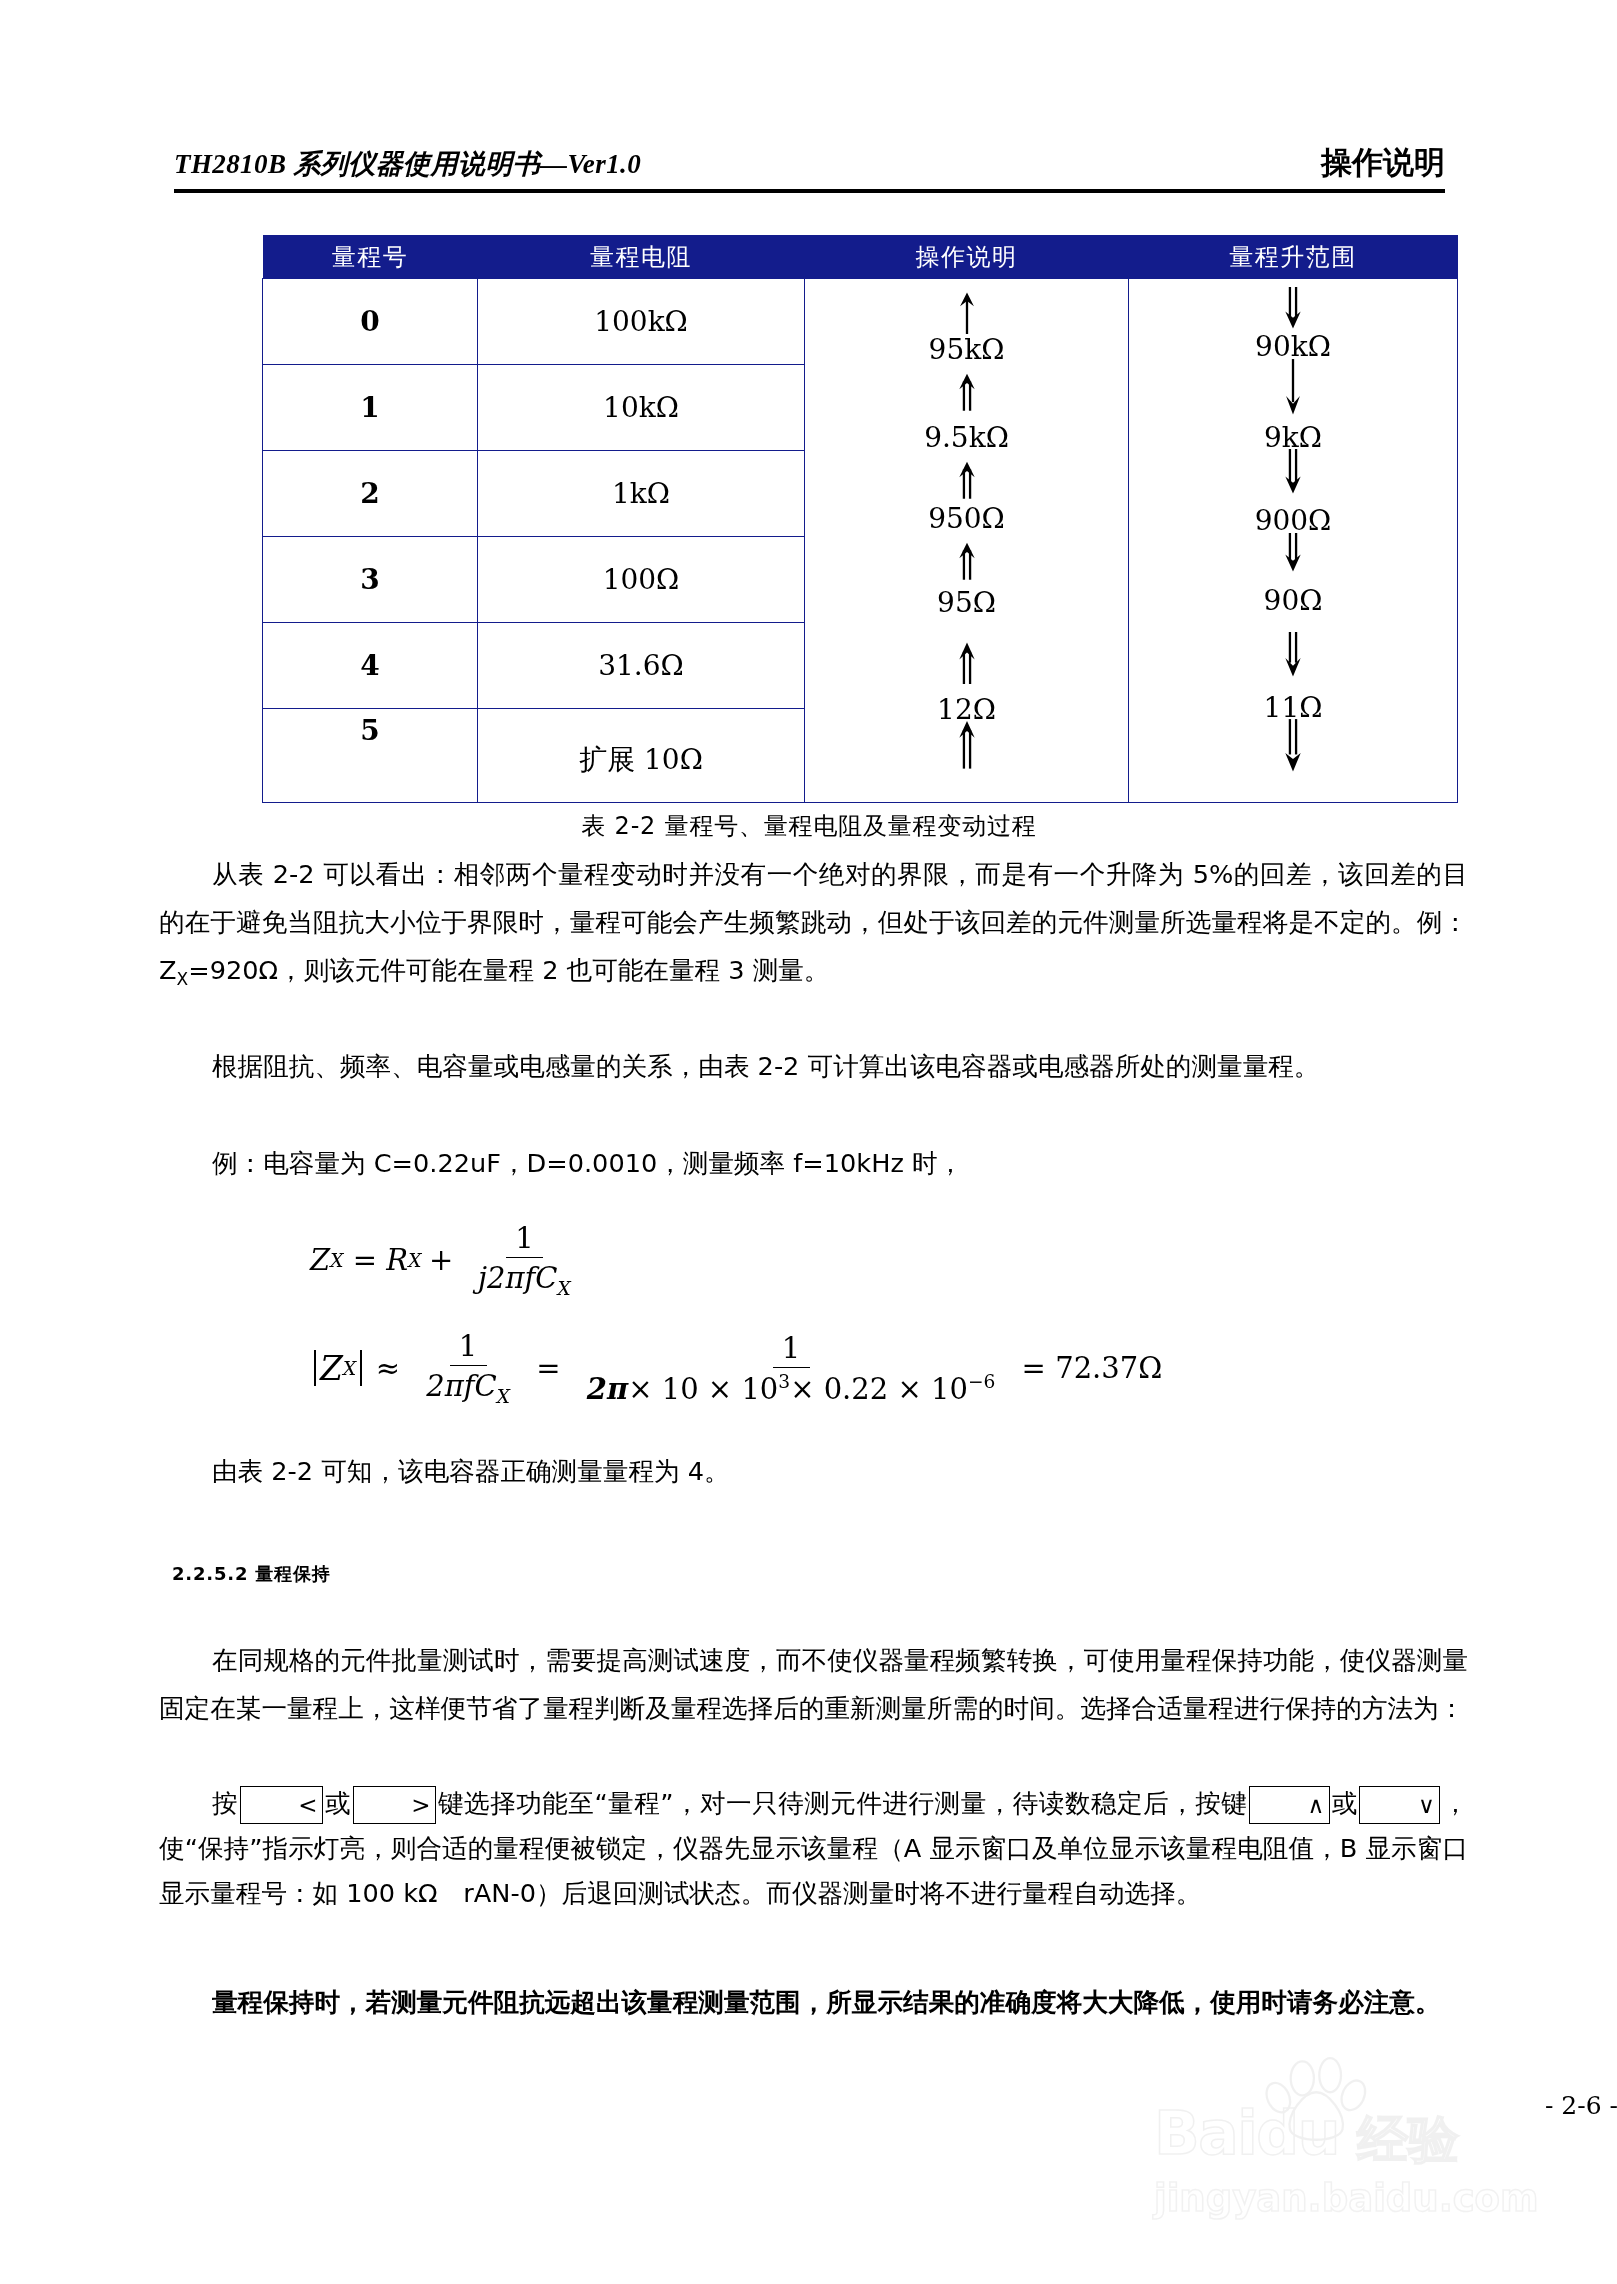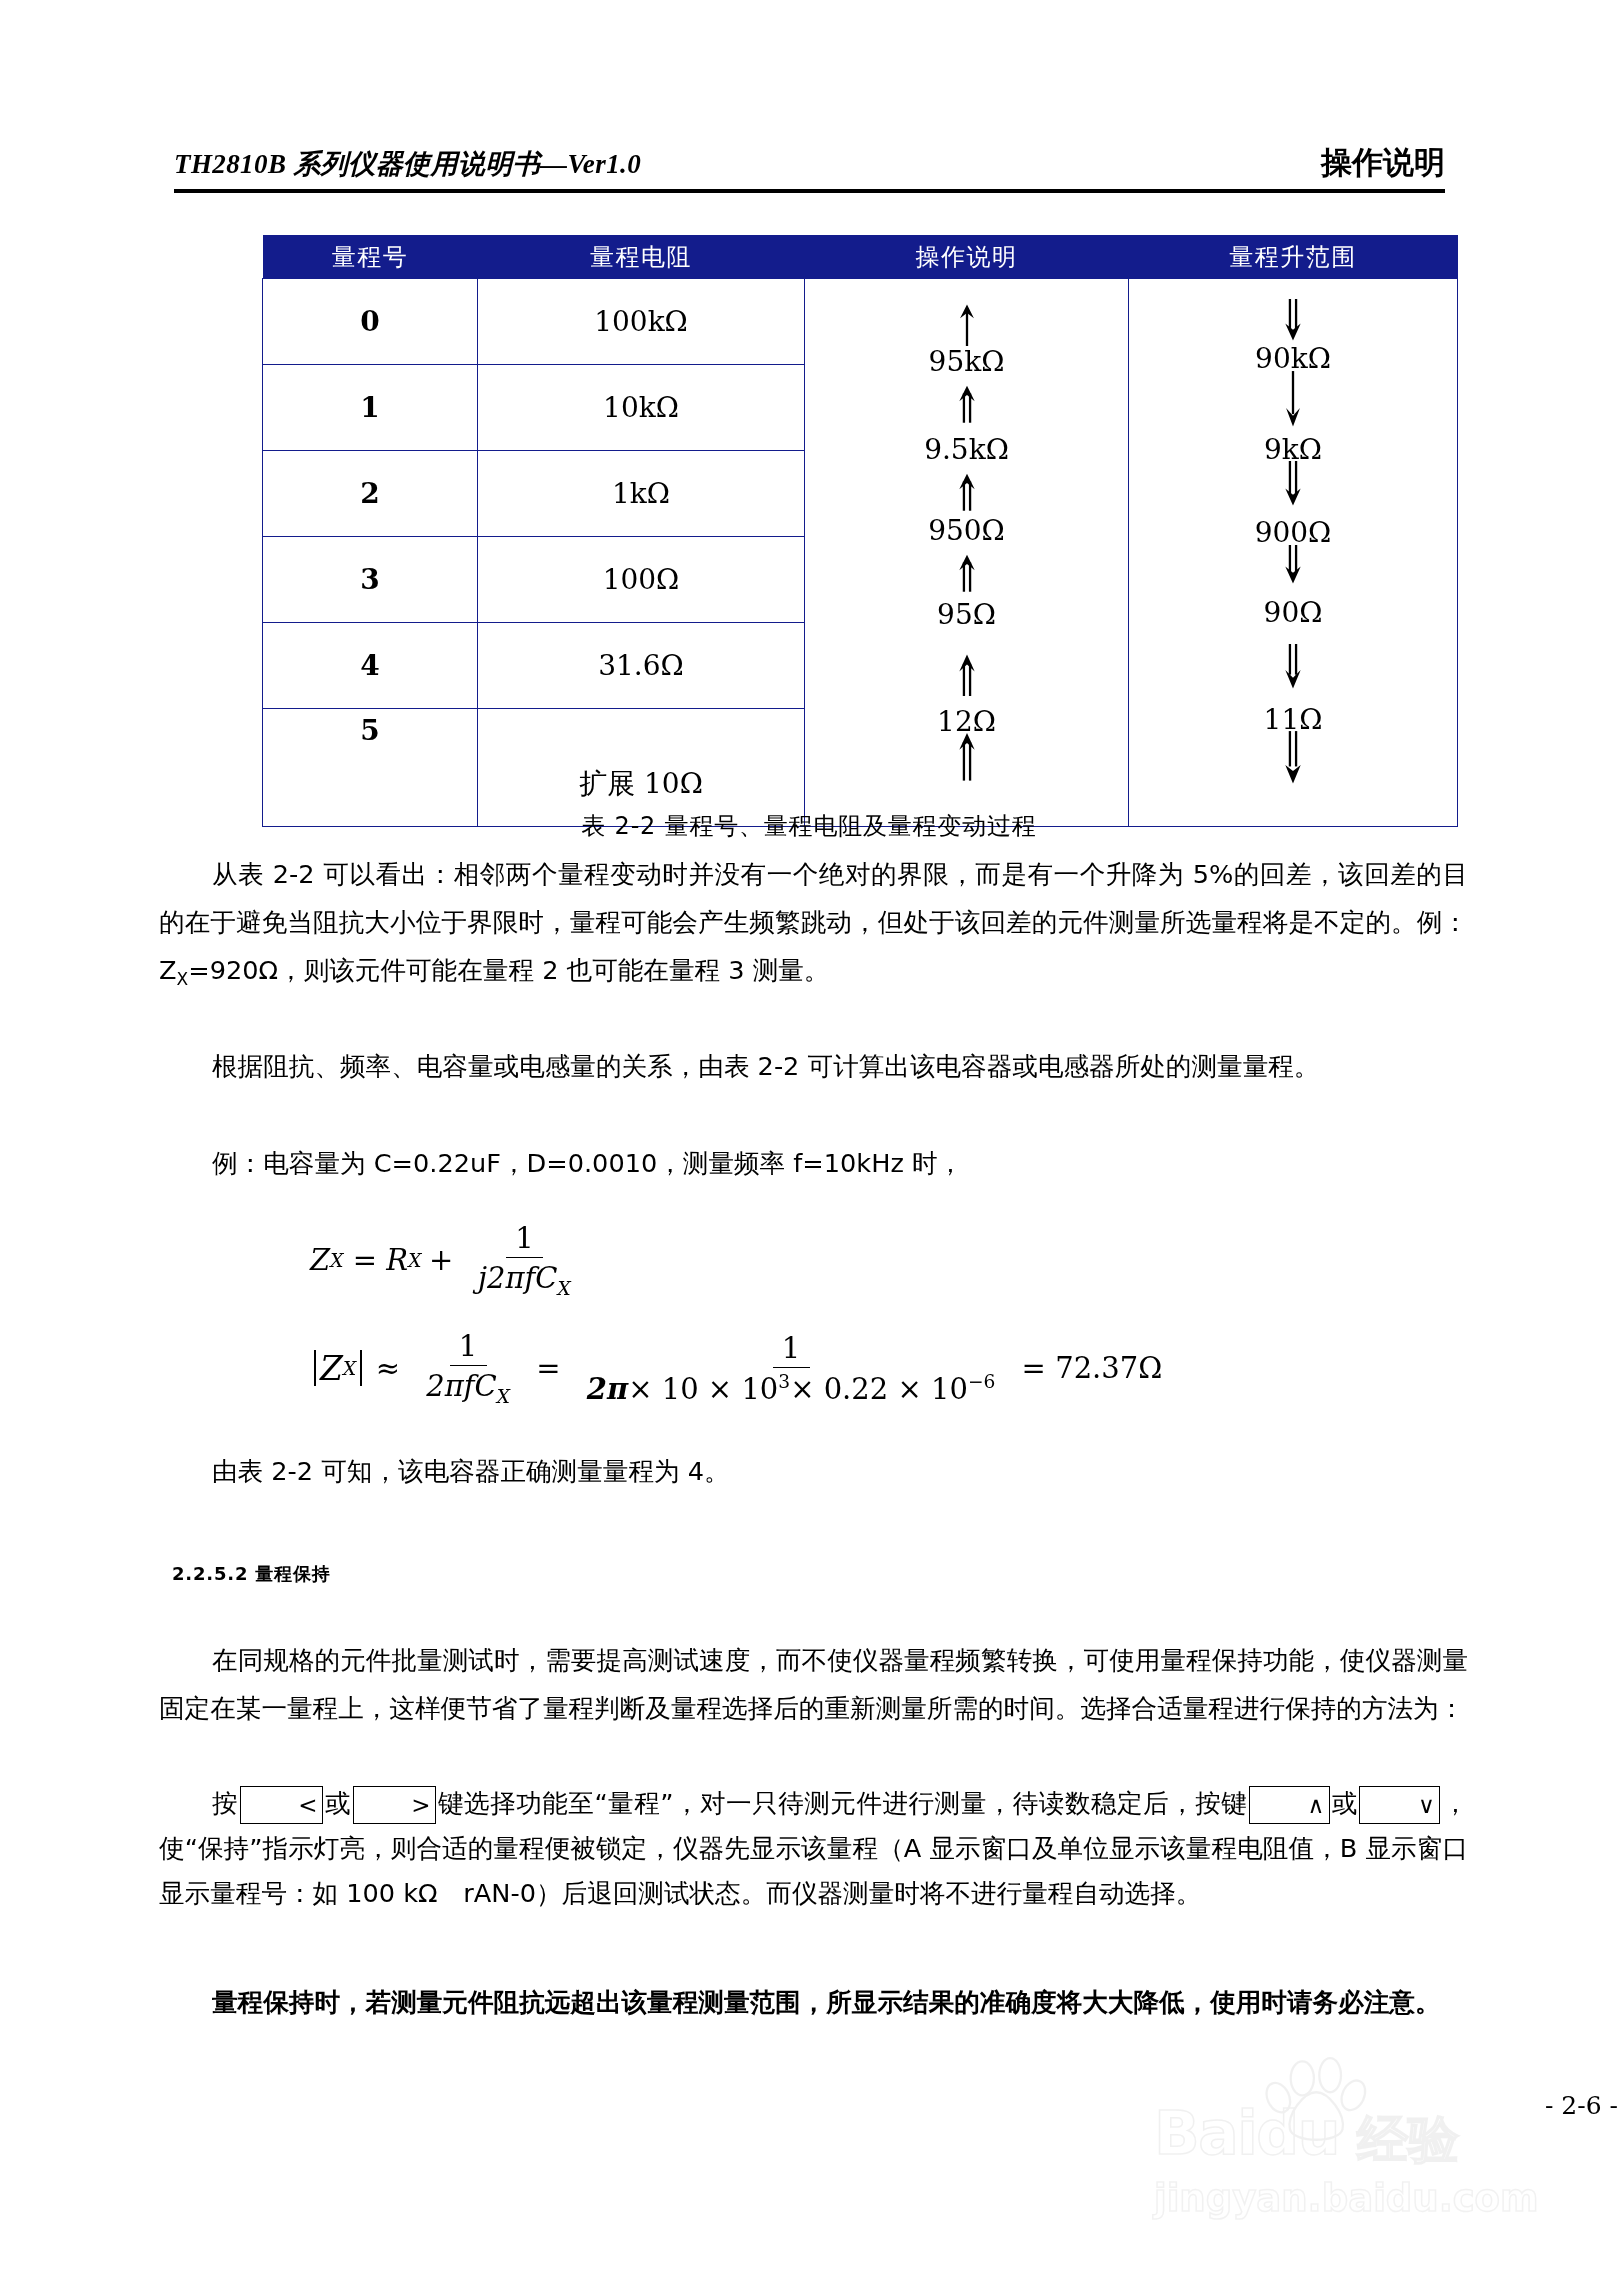--- a/index.html
+++ b/index.html
@@ -422,21 +422,21 @@
       <tr>
         <td class="cell-num">3</td>
         <td class="cell-res">100Ω</td>
       </tr>
       <tr>
         <td class="cell-num">4</td>
         <td class="cell-res">31.6Ω</td>
       </tr>
       <tr>
         <td class="cell-num" style="vertical-align:top;padding-top:4.6px;">5</td>
-        <td class="cell-res-expand" style="vertical-align:middle;padding-top:32px;">扩展 10Ω</td>
+        <td class="cell-res-expand" style="vertical-align:middle;padding-top:8px;">扩展 10Ω</td>
       </tr>
     </tbody>
   </table>
 
   <div class="table-caption">表 2-2   量程号、量程电阻及量程变动过程</div>
 
   <div class="body-block indent" style="top:838px;">
     <span>从表 2-2 可以看出：相邻两个量程变动时并没有一个绝对的界限，而是有一个升降为 5%的回差，该回差的目的在于避免当阻抗大小位于界限时，量程可能会产生频繁跳动，但处于该回差的元件测量所选量程将是不定的。例：Z</span><span class="sub">X</span><span>=920Ω，则该元件可能在量程 2 也可能在量程 3 测量。</span>
   </div>
 

